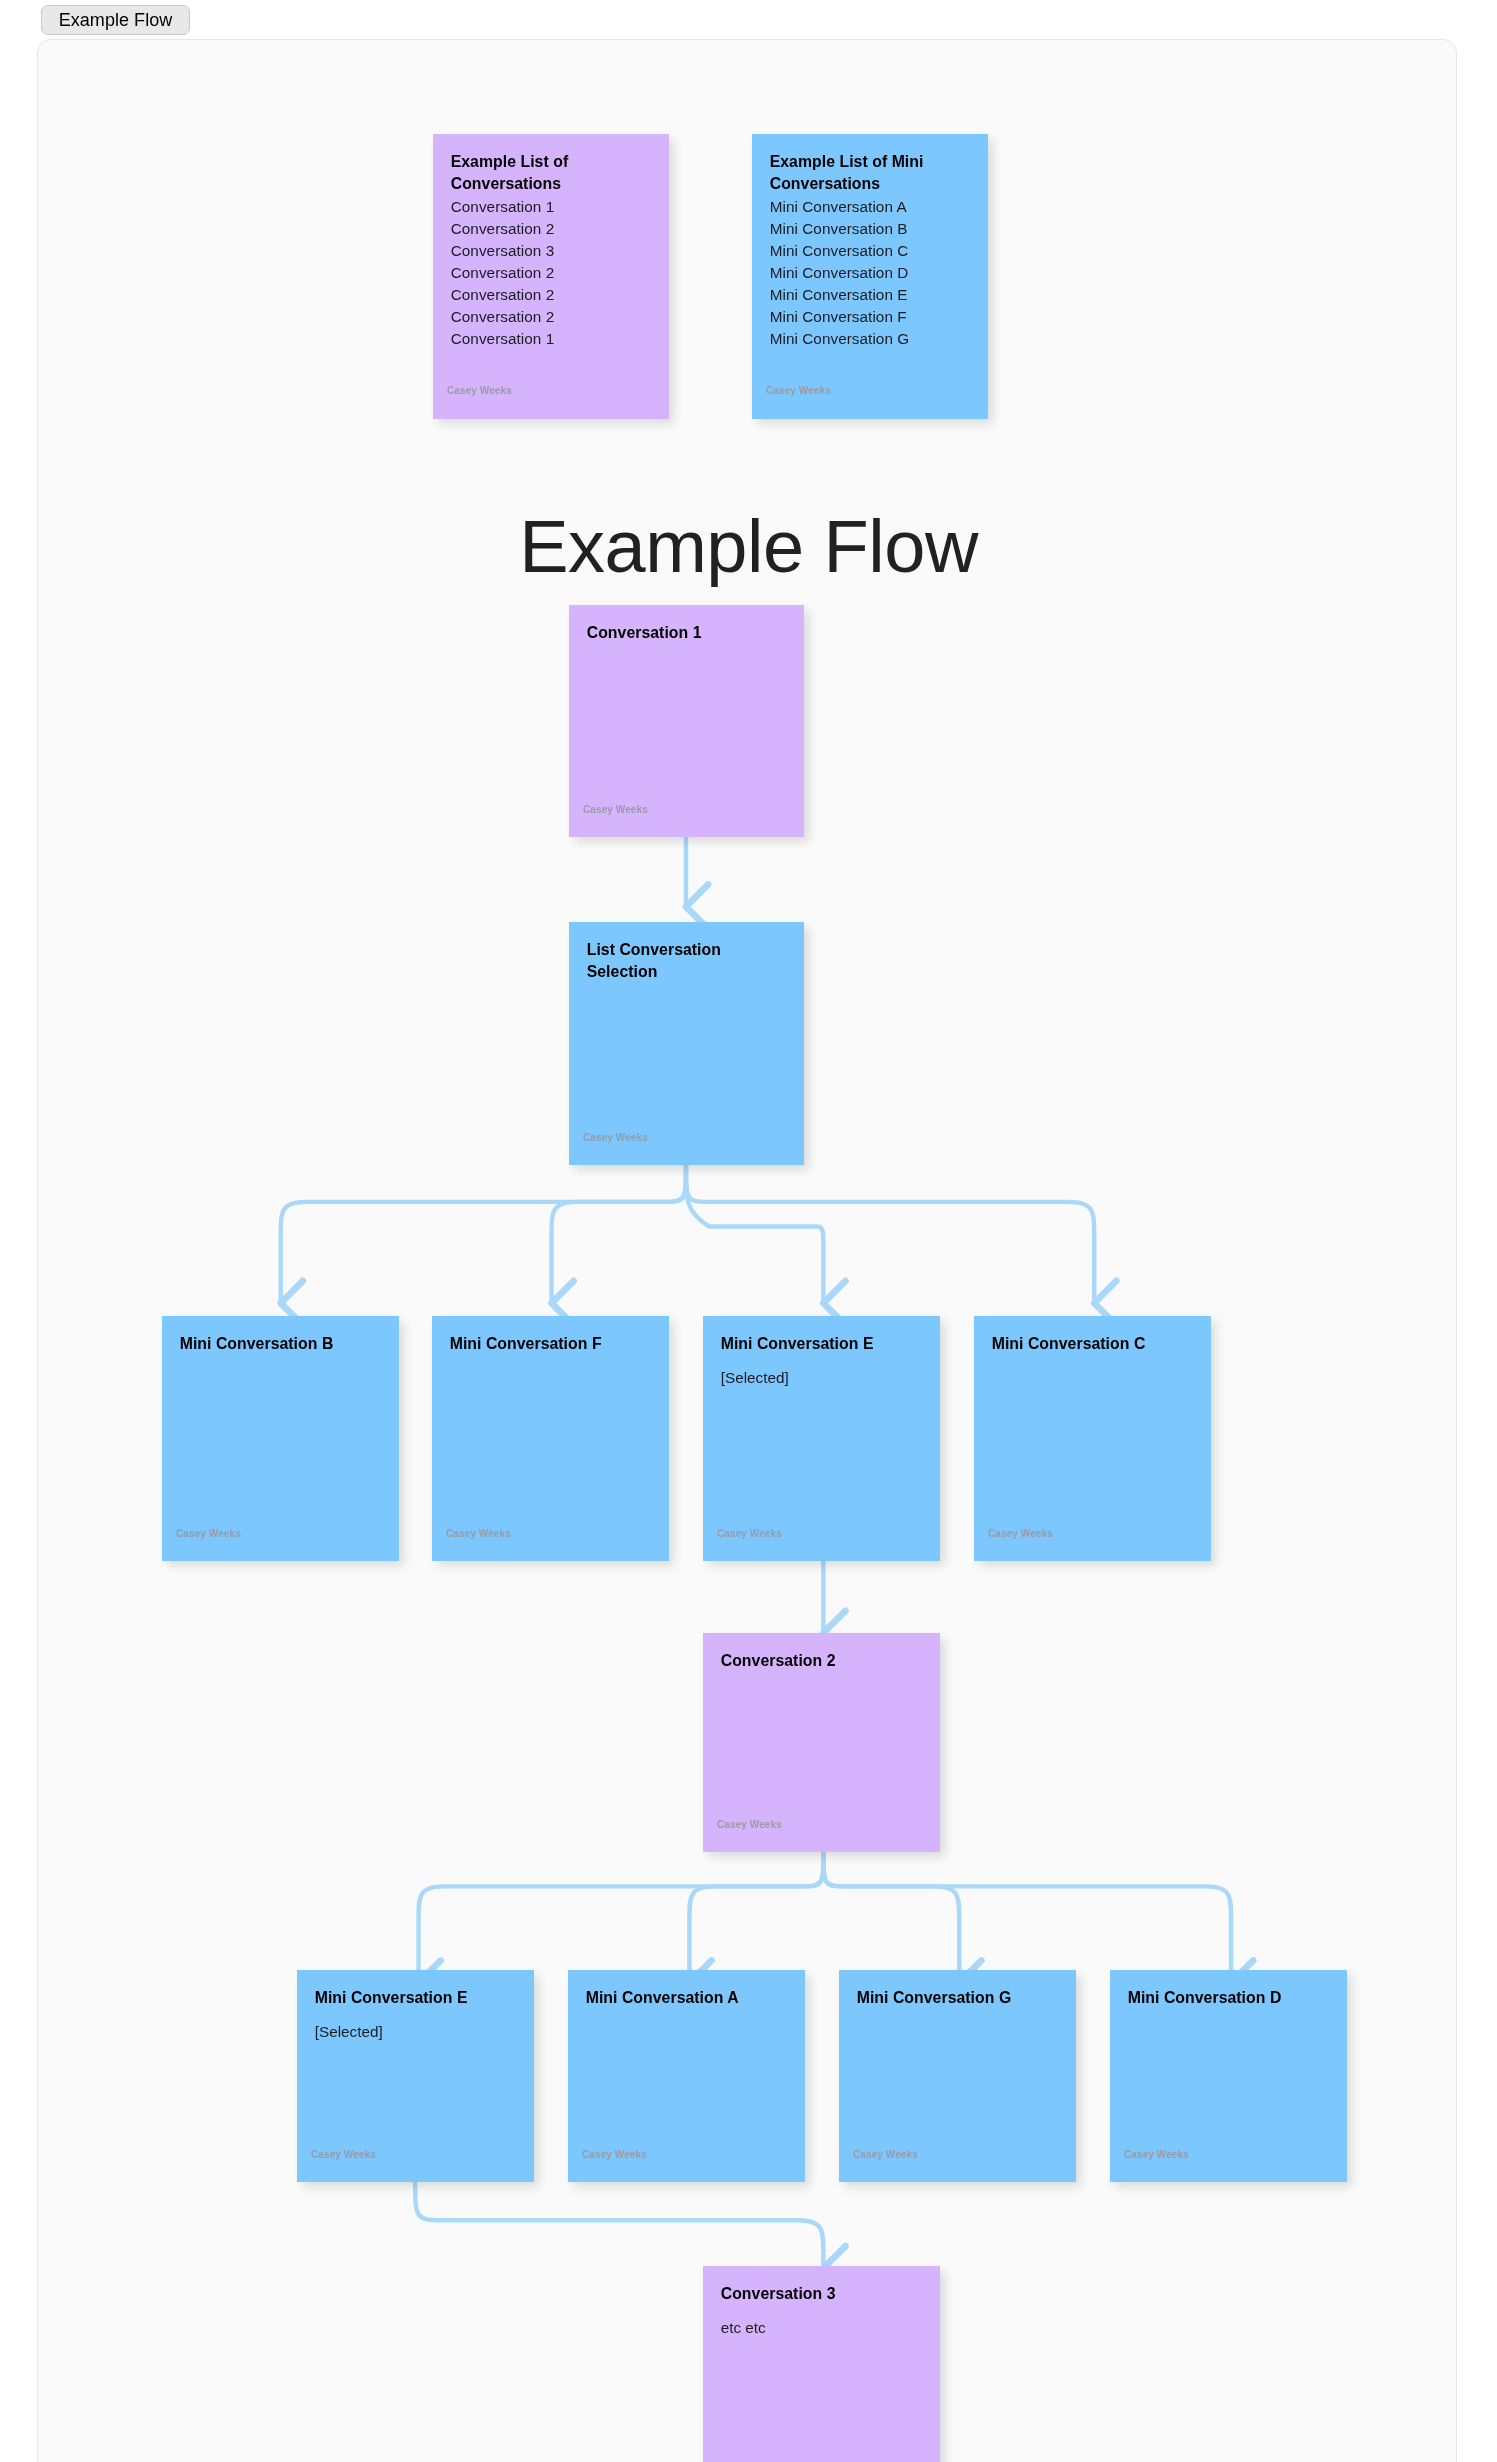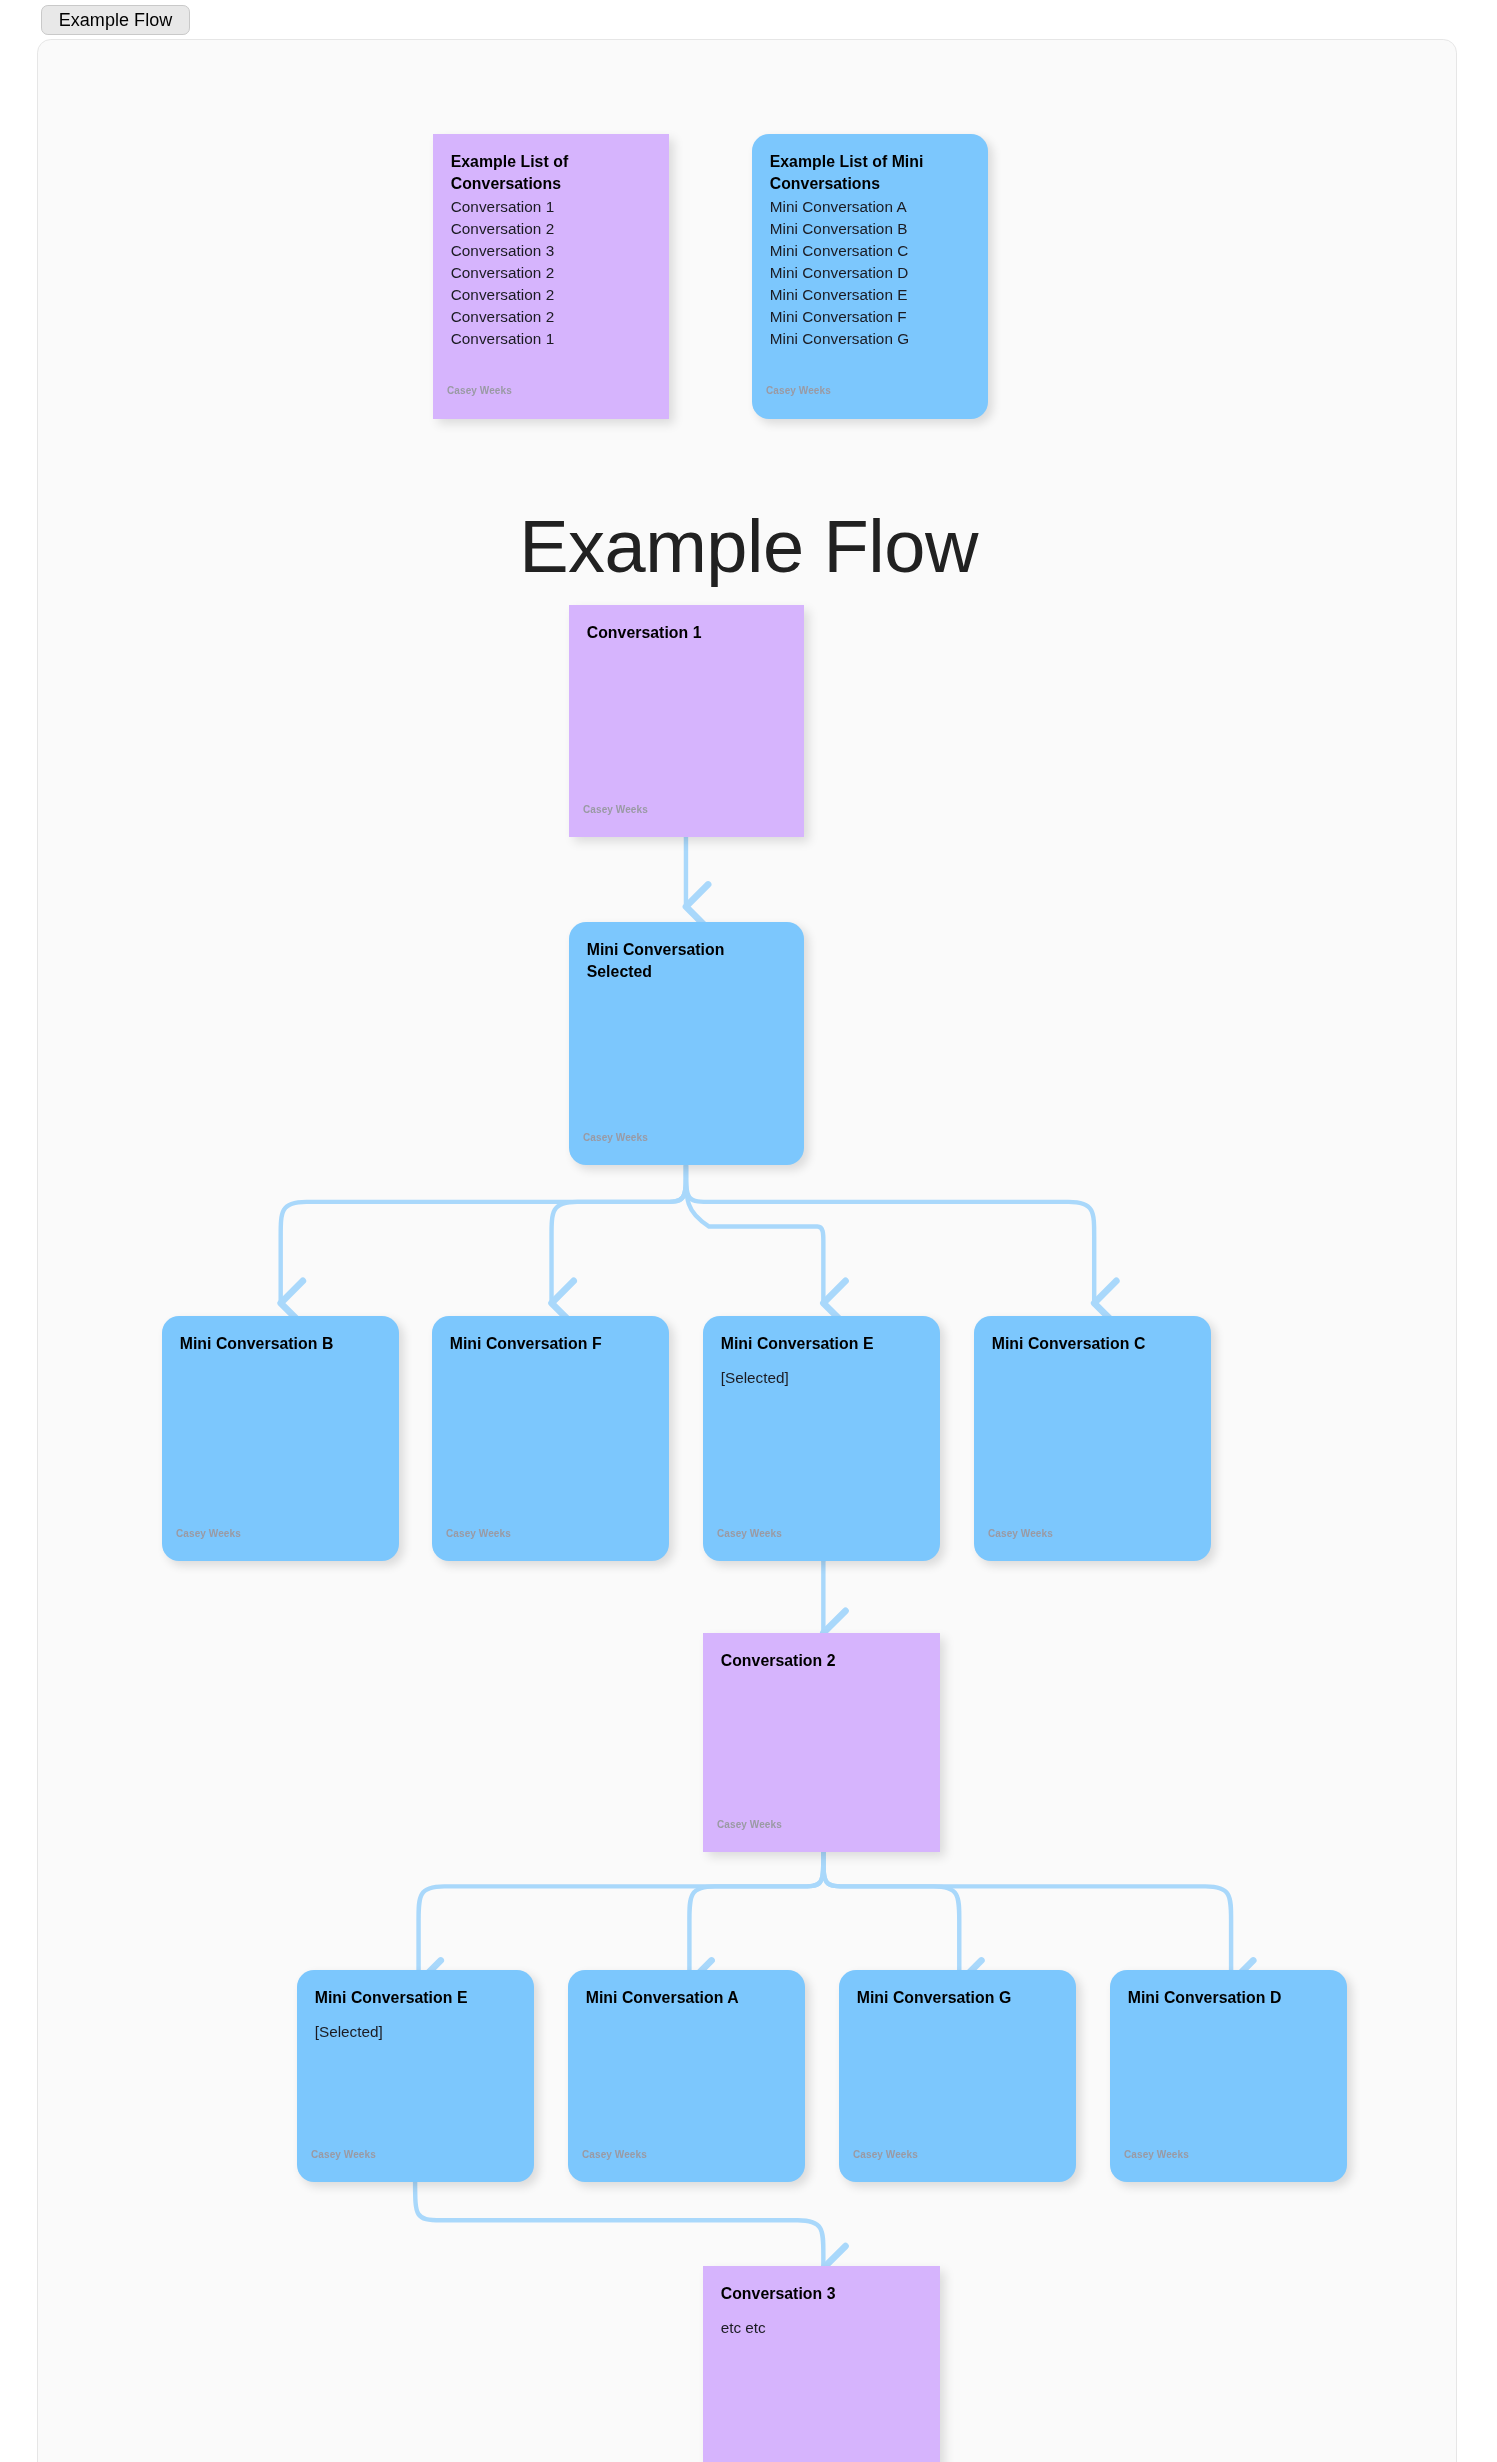--- a/index.html
+++ b/index.html
@@ -35,21 +35,21 @@
   }
 
   
   .card{
     position:absolute;
     padding:16.7px 17.7px 0 17.7px;
     box-shadow:4.9px 4.9px 9.8px rgba(0,0,0,.12);
     display:flex; flex-direction:column;
   }
   .card.purple{ background:#d6b4fd; }
-  .card.blue  { background:#7cc7fd;border-radius:17px; }
+  .card.blue  { background:#7cc7fd; }
 
   .card .c-title{
     font-size:15.8px; font-weight:700; color:#000000;
     line-height:1.42; letter-spacing:0.05px;
   }
   .card .c-line{
     font-size:15.3px; font-weight:400; color:#1b1b22;
     line-height:1.44; letter-spacing:0.05px;
   }
   .card .c-body{
@@ -146,21 +146,21 @@
 </div>
 
 <div class="flow-heading">Example Flow</div>
 
 <div class="card purple flowcard" style="left:569px; top:605px; width:235px; height:232px;">
   <div class="c-title">Conversation 1</div>
   <div class="c-author">Casey Weeks</div>
 </div>
 
 <div class="card blue flowcard" style="left:569px; top:922px; width:235px; height:243px;">
-  <div class="c-title">Mini Conversation Selected</div>
+  <div class="c-title">List Conversation Selection</div>
   <div class="c-author">Casey Weeks</div>
 </div>
 
 <div class="card blue flowcard" style="left:162px; top:1316px; width:237px; height:245px;">
   <div class="c-title">Mini Conversation B</div>
   <div class="c-author">Casey Weeks</div>
 </div>
 
 <div class="card blue flowcard" style="left:432px; top:1316px; width:237px; height:245px;">
   <div class="c-title">Mini Conversation F</div>

